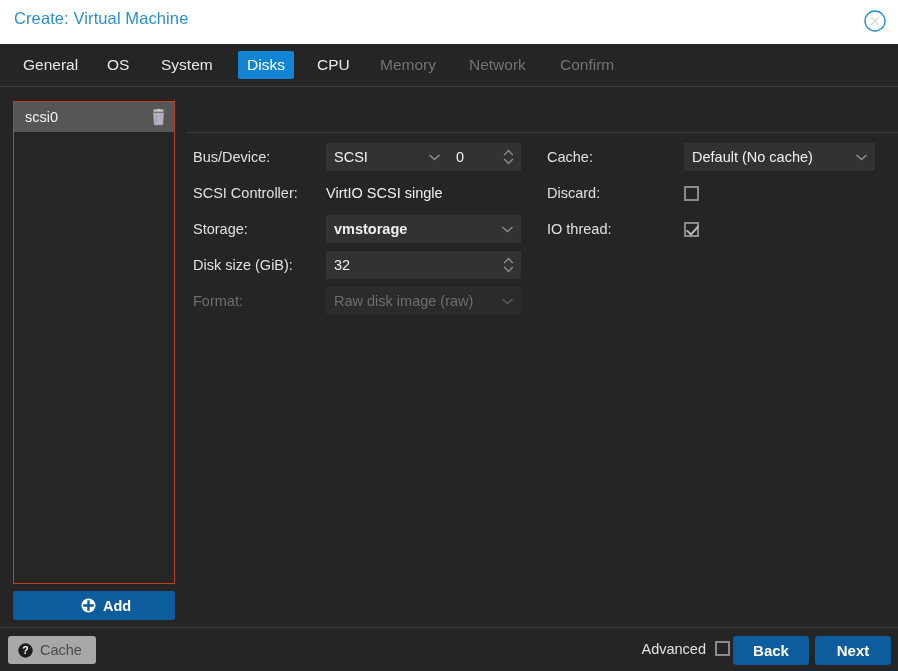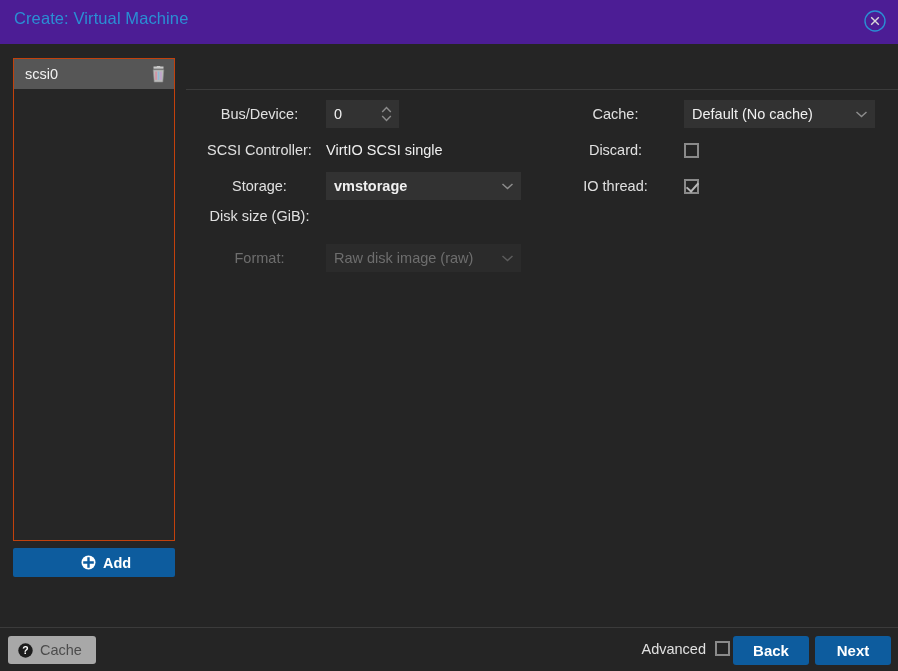--- a/index.html
+++ b/index.html
@@ -14,21 +14,21 @@
     width: 898px; height: 671px;
     background: #252525;
     display: flex; flex-direction: column;
   }
 
   
   .titlebar {
     position: relative;
     height: 44px;
     flex: 0 0 44px;
-    background: #4c1d95;
+    background: #ffffff;
   }
   .title-text {
     position: absolute;
     left: 14px; top: 9px;
     font-size: 16.5px;
     color: #2a8fd4;
     letter-spacing: .1px;
   }
   .close-btn {
     position: absolute;
@@ -149,21 +149,20 @@
   }
   .field {
     position: absolute;
     display: flex;
     align-items: center;
   }
   .flabel {
     font-size: 14.5px;
     color: #e0e0e0;
     white-space: nowrap;
-    text-align: center;
   }
   .flabel.dim { color: #6e6e6e; }
 
   .ctrl {
     position: relative;
     height: 28px;
     background: #323232;
     border: none;
     display: flex;
     align-items: center;
@@ -274,20 +273,30 @@
   <div class="titlebar">
     <div class="title-text">Create: Virtual Machine</div>
     <div class="close-btn">
       <svg width="24" height="24" viewBox="0 0 24 24">
         <circle cx="12" cy="12" r="10" fill="none" stroke="#2a8fd4" stroke-width="1.4"></circle>
         <path d="M8.2 8.2 L15.8 15.8 M15.8 8.2 L8.2 15.8" stroke="#d9d9d9" stroke-width="1.4" fill="none"></path>
       </svg>
     </div>
   </div>
 
+  <div class="tabbar">
+    <div class="tab" style="left:14px">General</div>
+    <div class="tab" style="left:98px">OS</div>
+    <div class="tab" style="left:152px">System</div>
+    <div class="tab active" style="left:238px">Disks</div>
+    <div class="tab" style="left:308px">CPU</div>
+    <div class="tab disabled" style="left:371px">Memory</div>
+    <div class="tab disabled" style="left:460px">Network</div>
+    <div class="tab disabled" style="left:551px">Confirm</div>
+  </div>
 
   <div class="body">
 
     <div class="disk-list">
       <div class="disk-row">
         <span class="disk-row-label">scsi0</span>
         <span class="trash-icon">
           <svg width="15" height="17" viewBox="0 0 15 17">
             <rect x="2.5" y="0.5" width="10" height="2.2" fill="#c9c9c9"></rect>
             <rect x="5.8" y="0" width="3.4" height="1" fill="#c9c9c9"></rect>
@@ -311,20 +320,28 @@
     </button>
 
     <div class="panel">
 
       <div class="sub-sep"></div>
 
       <div class="form">
 
         <div class="field" style="left:7px; top:0px;">
           <span class="flabel" style="width:133px">Bus/Device:</span>
+          <span class="ctrl" style="width:122px">
+            <span class="ctrl-text">SCSI</span>
+            <span class="chev">
+              <svg width="13" height="9" viewBox="0 0 13 9">
+                  <path d="M1.5 2.5 L6.5 7 L11.5 2.5" fill="none" stroke="#8c8c8c" stroke-width="1.5"></path>
+                </svg>
+            </span>
+          </span>
           <span class="ctrl" style="width:73px">
             <span class="ctrl-text">0</span>
             <span class="spin">
               <svg width="11" height="18" viewBox="0 0 11 18">
                 <path d="M1.2 7 L5.5 2.6 L9.8 7" fill="none" stroke="#8c8c8c" stroke-width="1.4"></path>
                 <path d="M1.2 11 L5.5 15.4 L9.8 11" fill="none" stroke="#8c8c8c" stroke-width="1.4"></path>
               </svg>
             </span>
           </span>
         </div>
@@ -341,20 +358,29 @@
             <span class="chev">
               <svg width="13" height="9" viewBox="0 0 13 9">
                   <path d="M1.5 2.5 L6.5 7 L11.5 2.5" fill="none" stroke="#8c8c8c" stroke-width="1.5"></path>
                 </svg>
             </span>
           </span>
         </div>
 
         <div class="field" style="left:7px; top:108px;">
           <span class="flabel" style="width:133px">Disk size (GiB):</span>
+          <span class="ctrl" style="width:195px">
+            <span class="ctrl-text">32</span>
+            <span class="spin">
+              <svg width="11" height="18" viewBox="0 0 11 18">
+                <path d="M1.2 7 L5.5 2.6 L9.8 7" fill="none" stroke="#8c8c8c" stroke-width="1.4"></path>
+                <path d="M1.2 11 L5.5 15.4 L9.8 11" fill="none" stroke="#8c8c8c" stroke-width="1.4"></path>
+              </svg>
+            </span>
+          </span>
         </div>
 
         <div class="field" style="left:7px; top:144px;">
           <span class="flabel dim" style="width:133px">Format:</span>
           <span class="ctrl dim" style="width:195px">
             <span class="ctrl-text dim" style="width:178px">Raw disk image (raw)</span>
             <span class="chev">
               <svg width="13" height="9" viewBox="0 0 13 9">
                   <path d="M1.5 2.5 L6.5 7 L11.5 2.5" fill="none" stroke="#5c5c5c" stroke-width="1.5"></path>
                 </svg>

